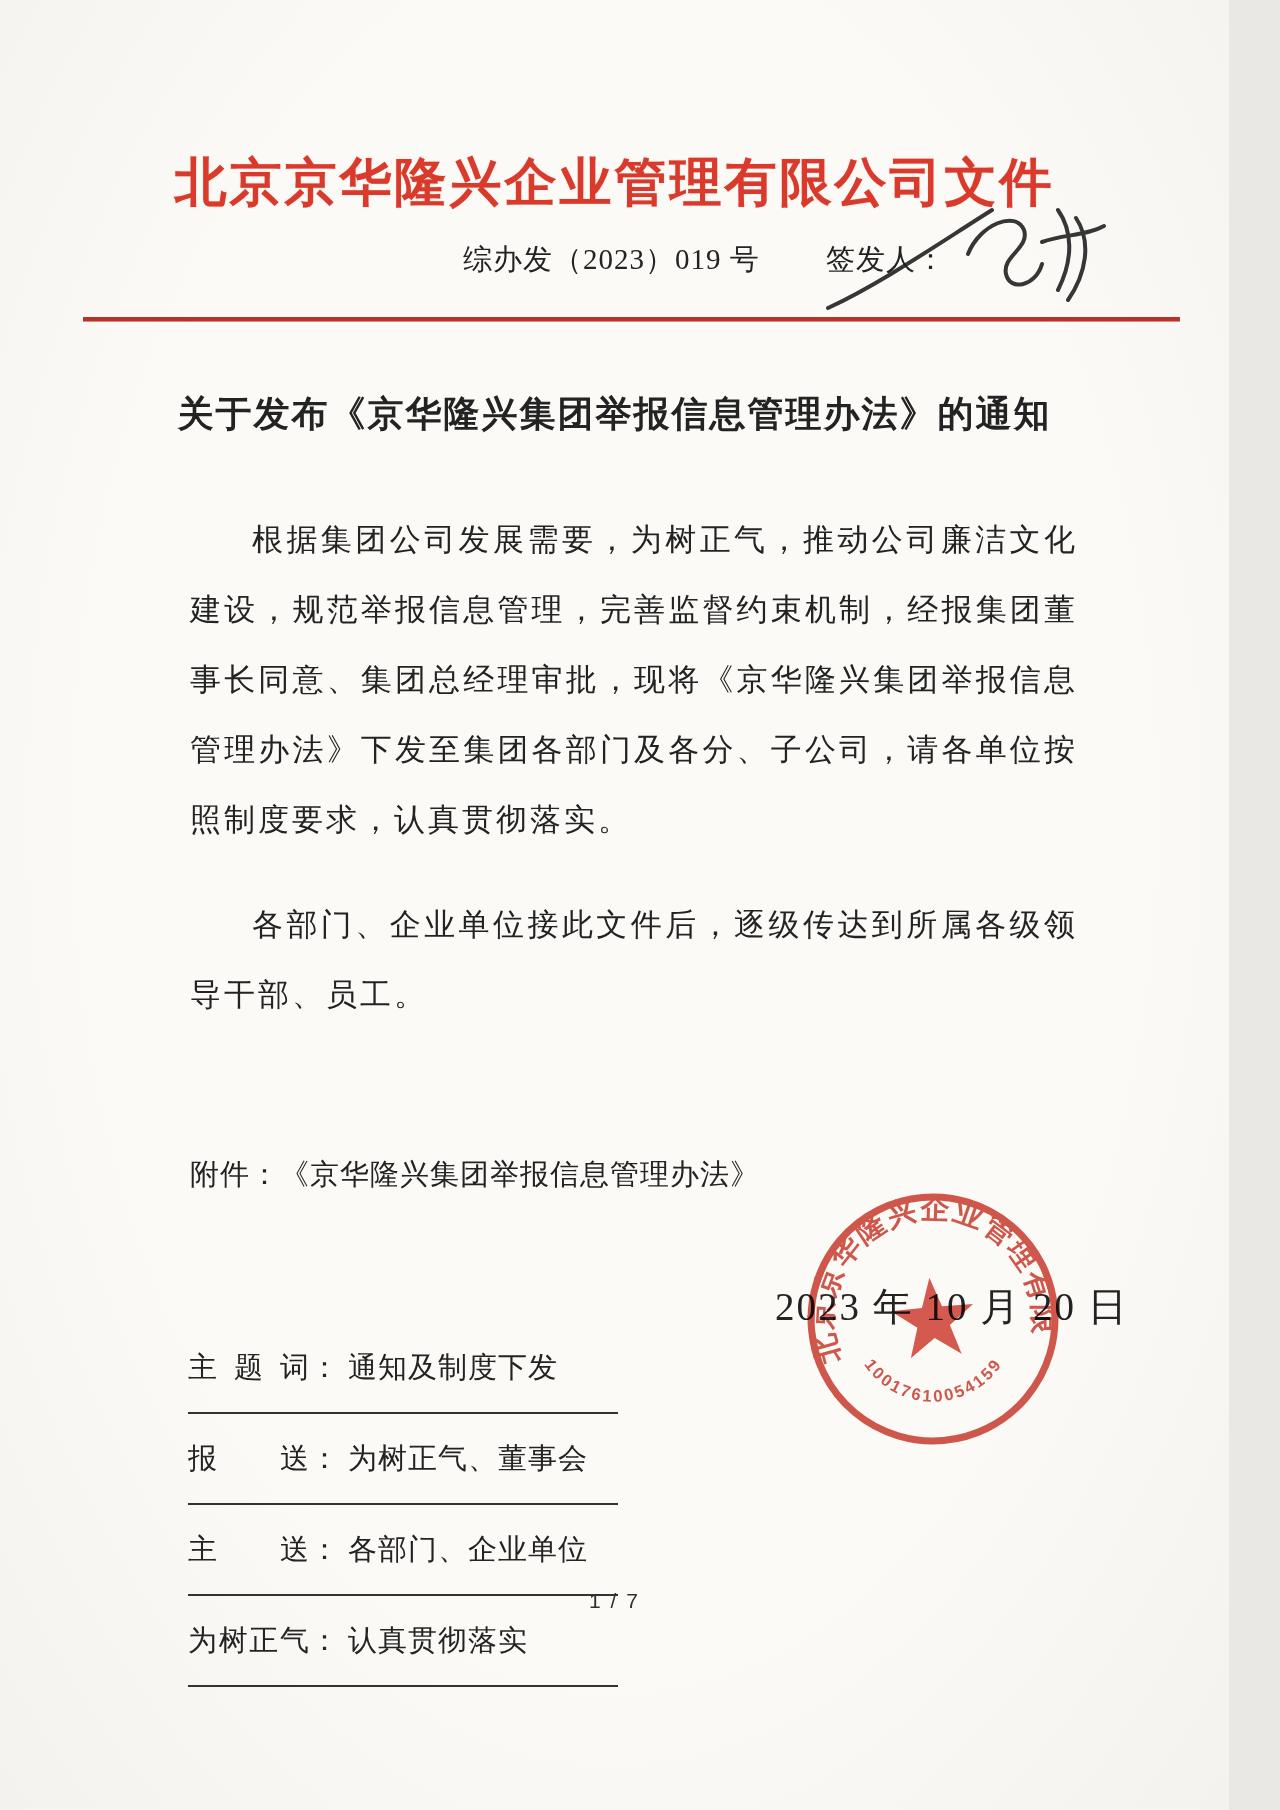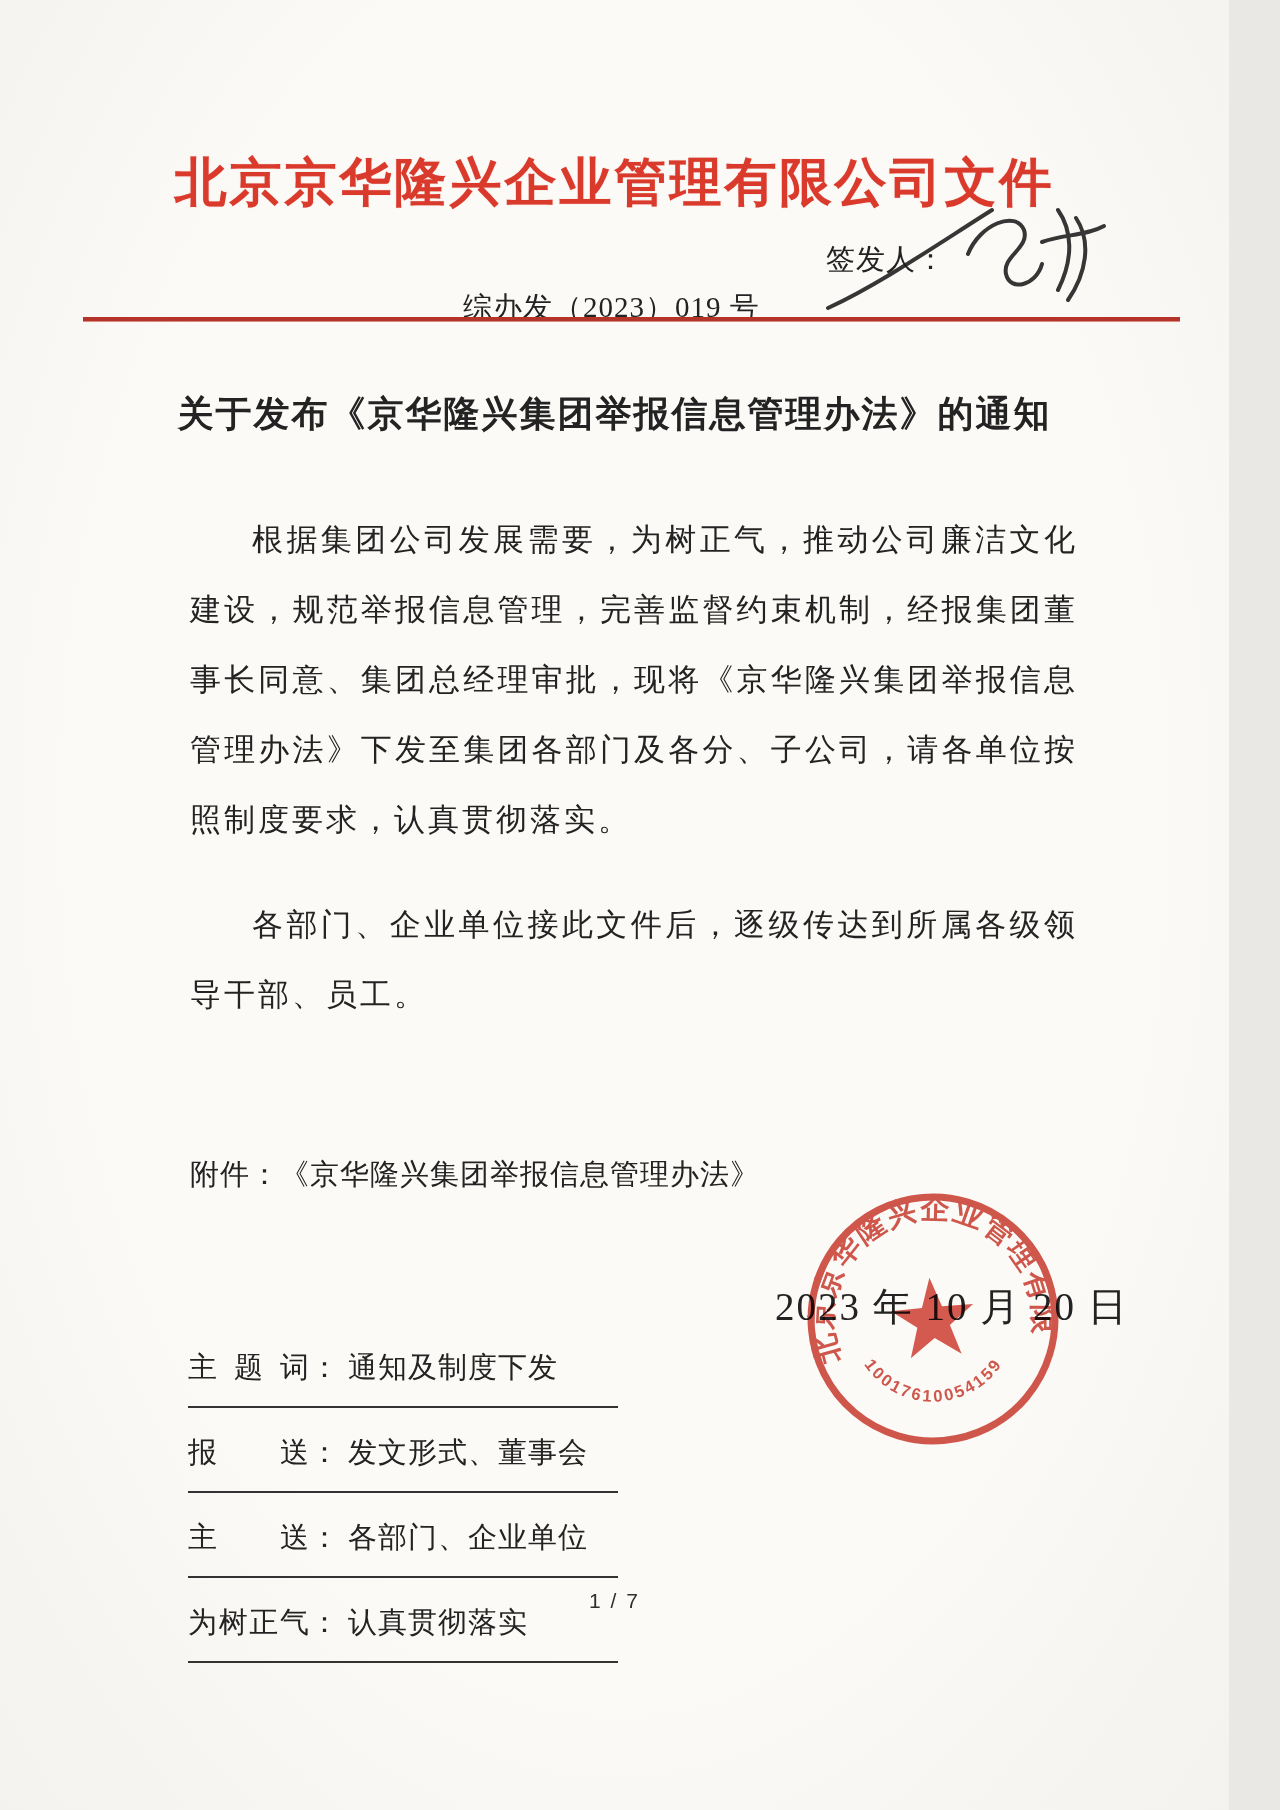--- a/index.html
+++ b/index.html
@@ -16,21 +16,21 @@
   
   .org-title{
     position:absolute;top:148px;left:0;width:100%;
     text-align:center;
     font-size:52px;font-weight:700;letter-spacing:3px;
     color:#d93a2b;
     text-shadow:0 0 1px rgba(217,58,43,.45);
     white-space:nowrap;
   }
   .docnum-row{position:absolute;top:240px;left:0;width:100%;height:60px;}
-  .doc-number{position:absolute;left:463px;top:0;font-size:29px;letter-spacing:1px;white-space:nowrap;margin-top:48px;}
+  .doc-number{position:absolute;left:463px;top:0;font-size:29px;letter-spacing:1px;white-space:nowrap;}
   .issuer-label{position:absolute;left:826px;top:0;font-size:29px;letter-spacing:1px;white-space:nowrap;}
   .signature{position:absolute;left:820px;top:196px;width:300px;height:120px;}
   .red-rule{
     position:absolute;top:317px;left:83px;width:1097px;height:4px;
     background:#b5342a;border-bottom:1px solid #d98c82;
   }
   
   .notice-title{
     position:absolute;top:390px;left:0;width:100%;
     text-align:center;font-size:36px;font-weight:700;letter-spacing:2px;
@@ -55,21 +55,21 @@
   
   .stamp{
     position:absolute;left:802px;top:1188px;width:262px;height:262px;
     mix-blend-mode:multiply;opacity:.92;
     transform:rotate(-5deg);
   }
   
   .fields{position:absolute;top:1348px;left:188px;width:430px;}
   .field-row{
     width:430px;border-bottom:2px solid #333;
-    padding-bottom:18px;margin-bottom:25px;
+    padding-bottom:24px;margin-bottom:25px;
     font-size:29px;letter-spacing:1px;white-space:nowrap;
   }
   .field-label{
     display:inline-block;width:122px;
     text-align:justify;text-align-last:justify;
     vertical-align:bottom;
   }
   .field-colon{display:inline-block;}
   .field-value{display:inline-block;margin-left:8px;}
   .page-indicator{
@@ -127,21 +127,21 @@
       <textPath href="#arcBottom" startOffset="2">10017610054159</textPath>
     </text>
     <polygon fill="#d34539" opacity="0.95" points="130,89 140,118.2 170.9,118.7 146.2,137.3 155.3,166.8 130,149 104.7,166.8 113.8,137.3 89.1,118.7 120,118.2"></polygon>
   </svg>
 
   <div class="fields">
     <div class="field-row">
       <span class="field-label">主题词</span><span class="field-colon">：</span><span class="field-value">通知及制度下发</span>
     </div>
     <div class="field-row">
-      <span class="field-label">报送</span><span class="field-colon">：</span><span class="field-value">发文形式、董事会</span>
+      <span class="field-label">报送</span><span class="field-colon">：</span><span class="field-value">为树正气、董事会</span>
     </div>
     <div class="field-row">
       <span class="field-label">主送</span><span class="field-colon">：</span><span class="field-value">各部门、企业单位</span>
     </div>
     <div class="field-row">
       <span class="field-label">为树正气</span><span class="field-colon">：</span><span class="field-value">认真贯彻落实</span>
     </div>
   </div>
 
   <div class="page-indicator">1 / 7</div>

